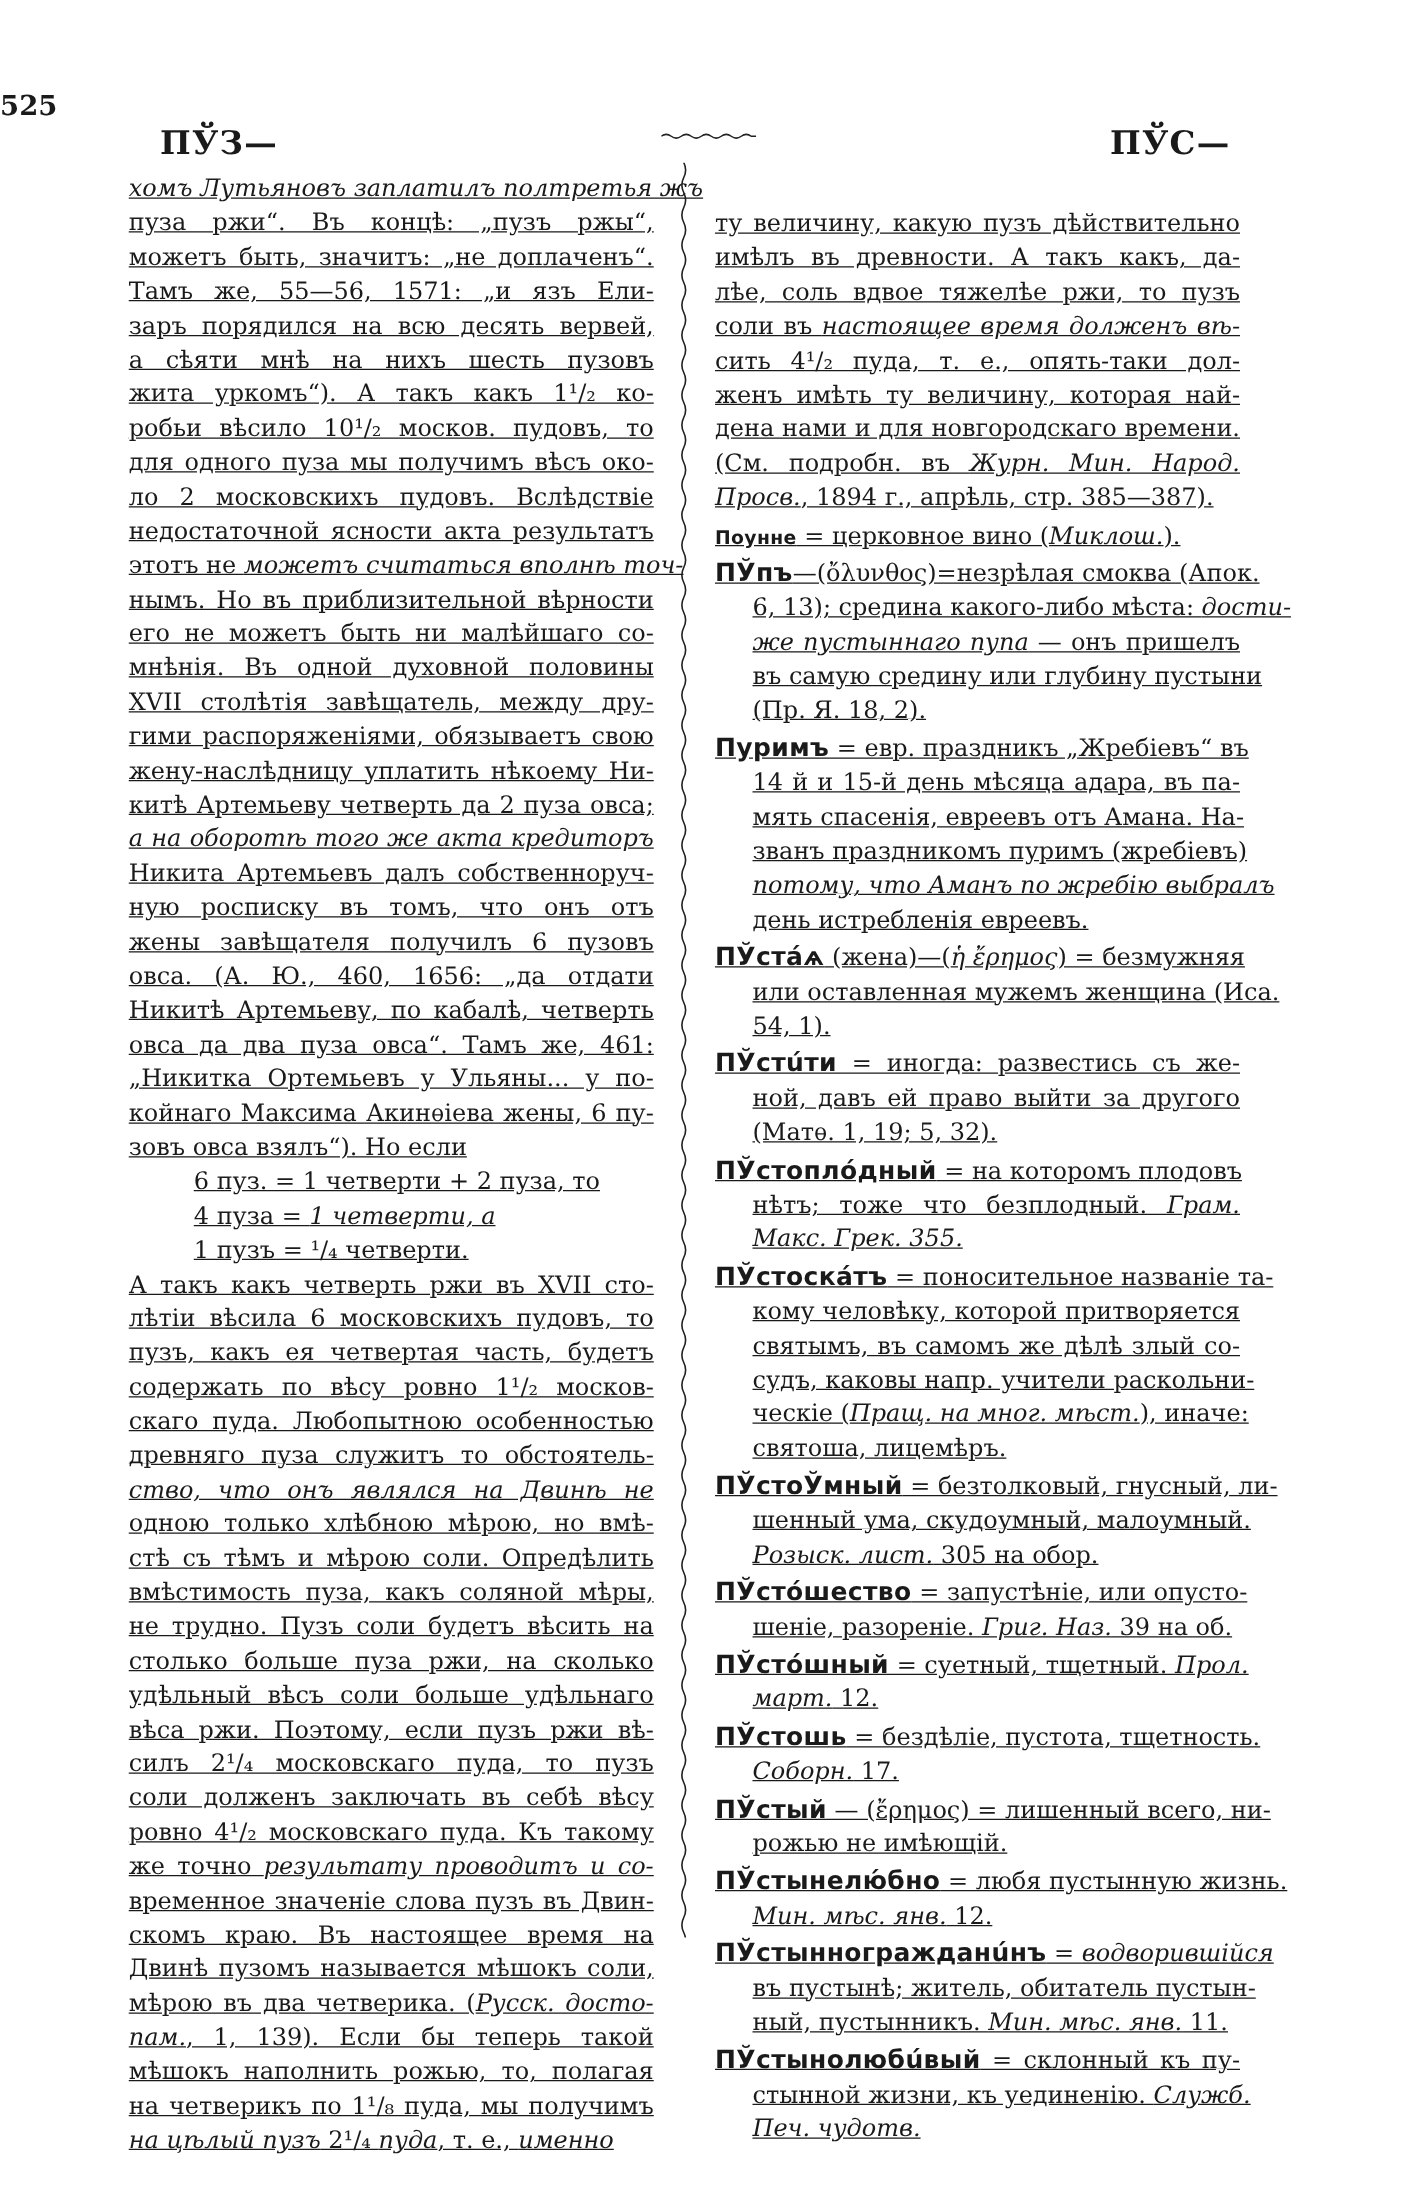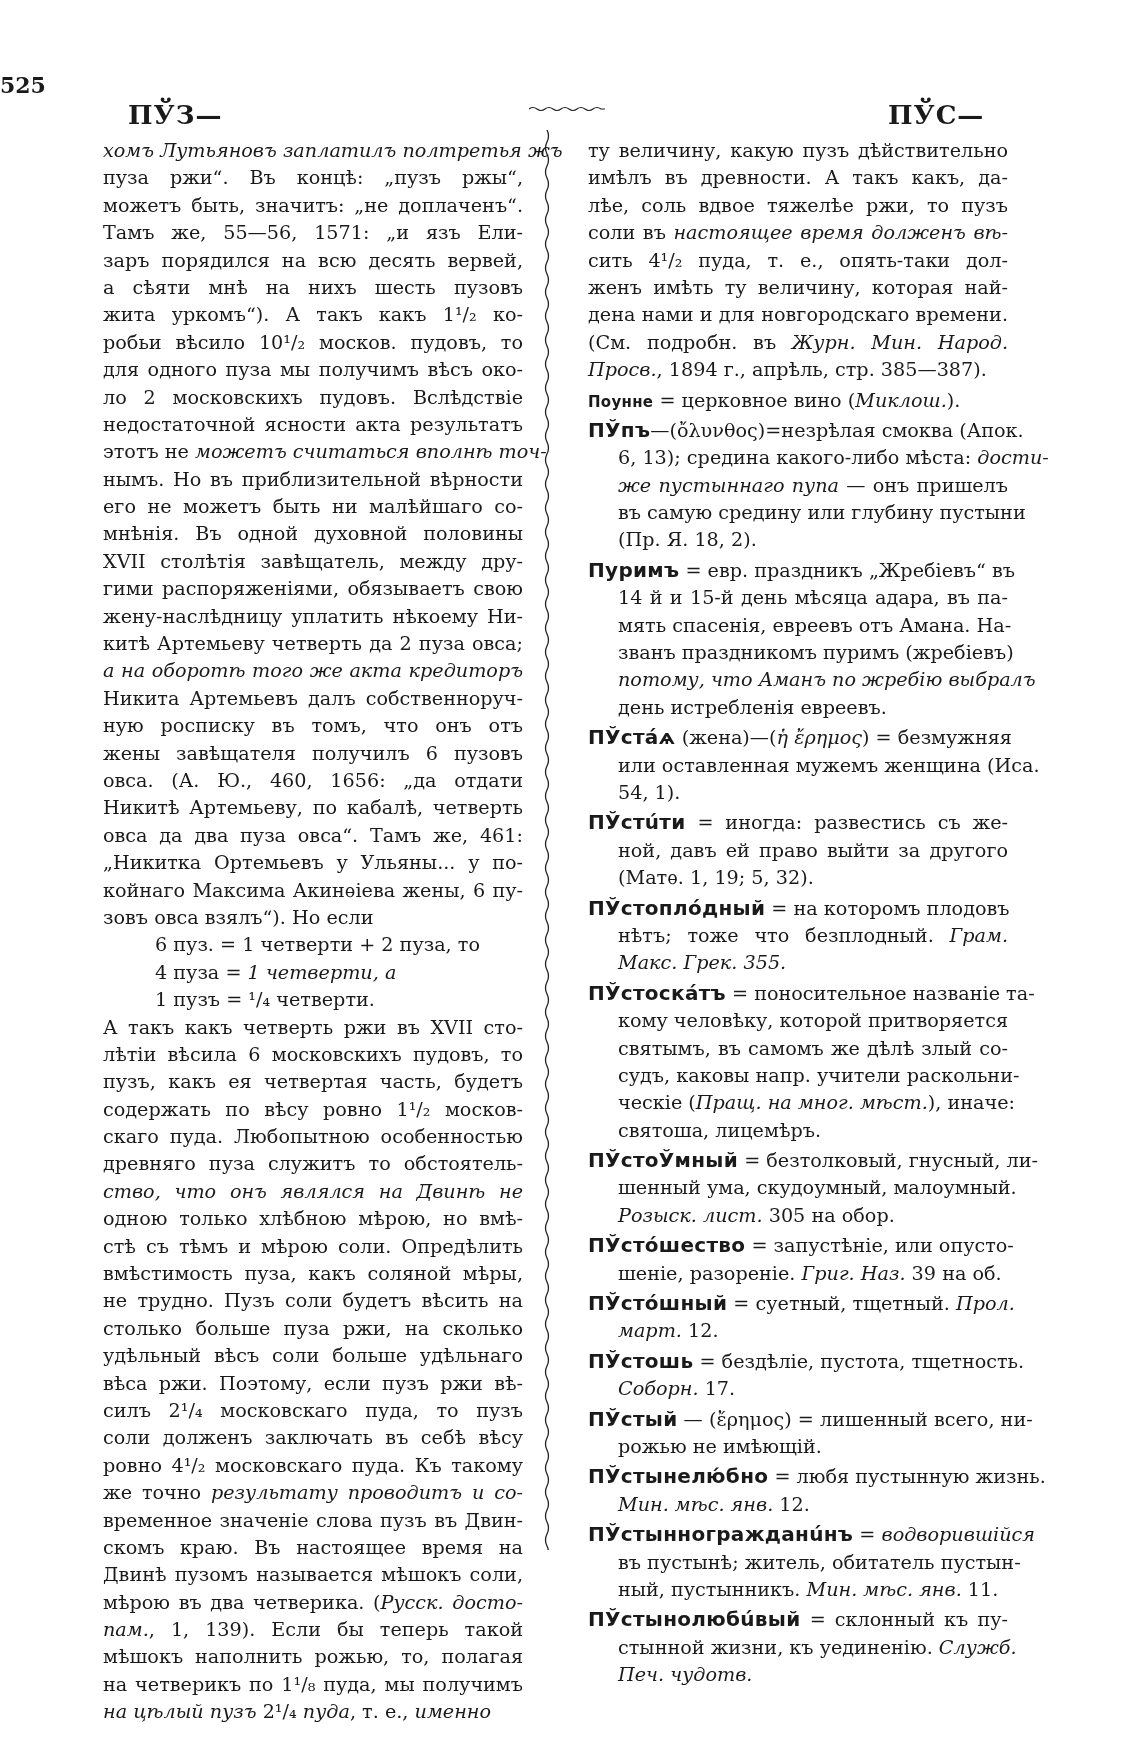--- a/index.html
+++ b/index.html
@@ -15,24 +15,24 @@
   .page-number-rule {
     position: absolute; left: 529px; top: 106px; width: 76px; height: 6px;
   }
   .running-head {
     position: absolute; top: 100px; font-size: 26px; font-weight: bold;
     font-family: "DejaVu Serif", serif; letter-spacing: 1px;
   }
   .running-head.left { left: 128px; }
   .running-head.right { left: 888px; text-align: center; }
   .column {
-    position: absolute; top: 137px; font-size: 19.2px; line-height: 27.4px;
+    position: absolute; top: 137px; font-size: 19.2px; line-height: 27.4px; text-decoration: underline;
   }
   .column.left { left: 103px; width: 420px; }
-  .column.right { left: 588px; width: 420px; }
+  .column.right { left: 572px; width: 420px; margin-top: 28px; }
   .line { white-space: nowrap; display: block; text-align: justify; text-align-last: justify; height: 27.4px; }
   .line.last { text-align-last: left; }
   .entry-cont { padding-left: 30px; }
   .headword {
     font-family: "DejaVu Sans", sans-serif; font-weight: bold; font-size: 20px;
     letter-spacing: 0.3px;
   }
   .headword.small { font-size: 15px; }
   i, .it { font-style: italic; }
   .col-divider {

